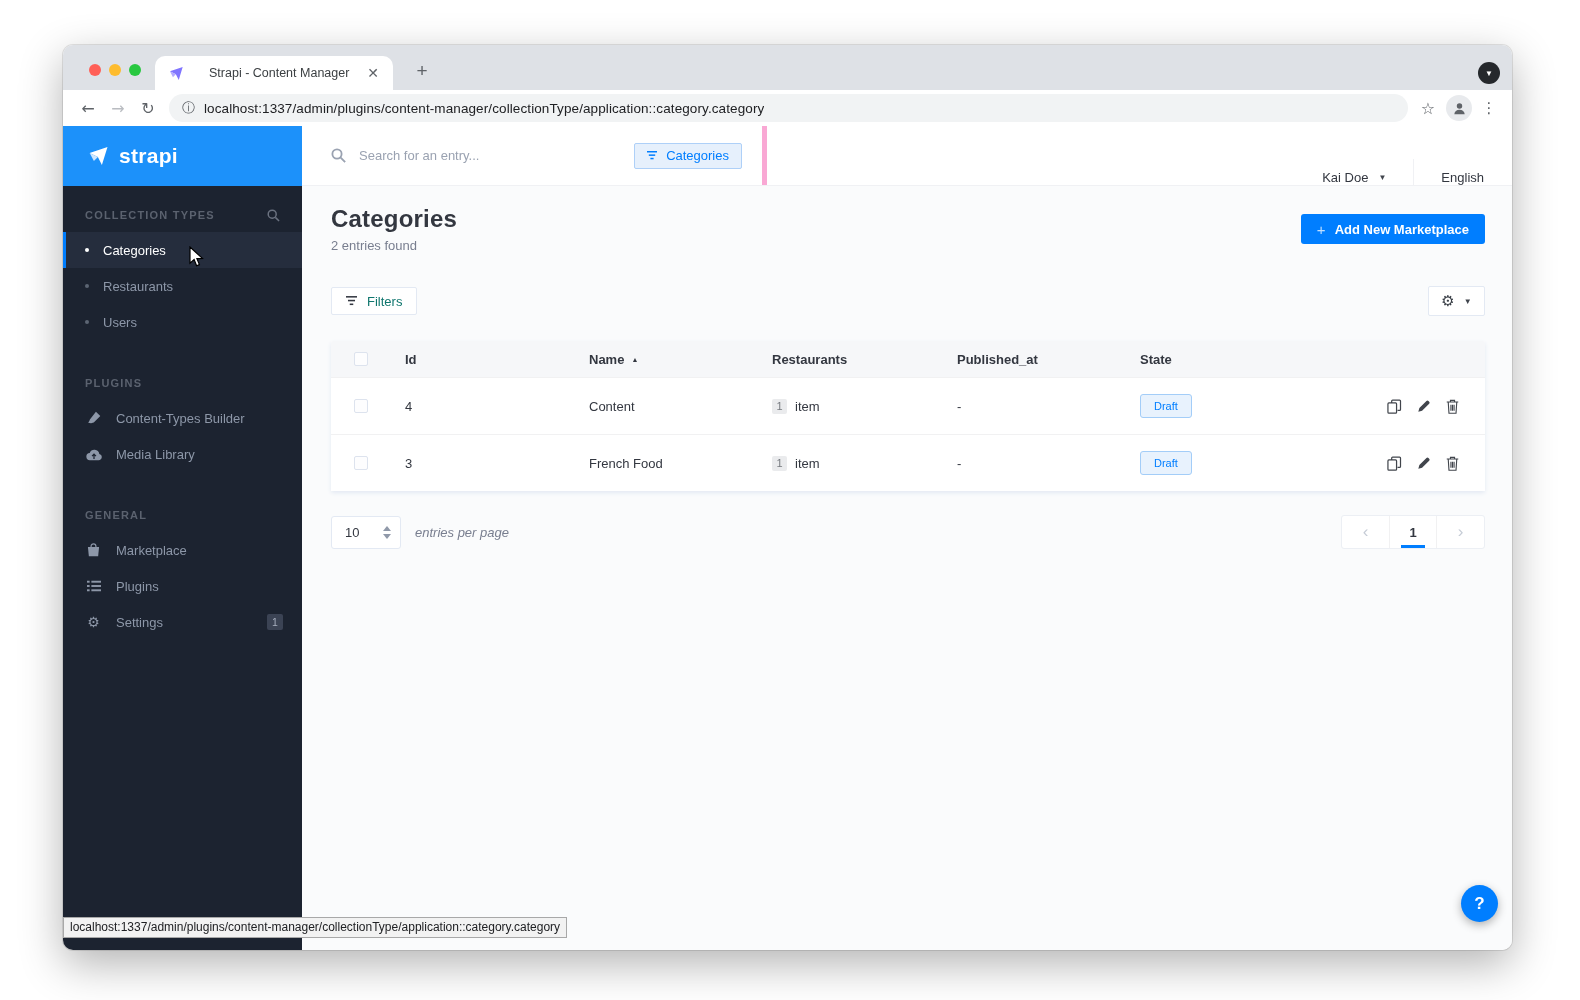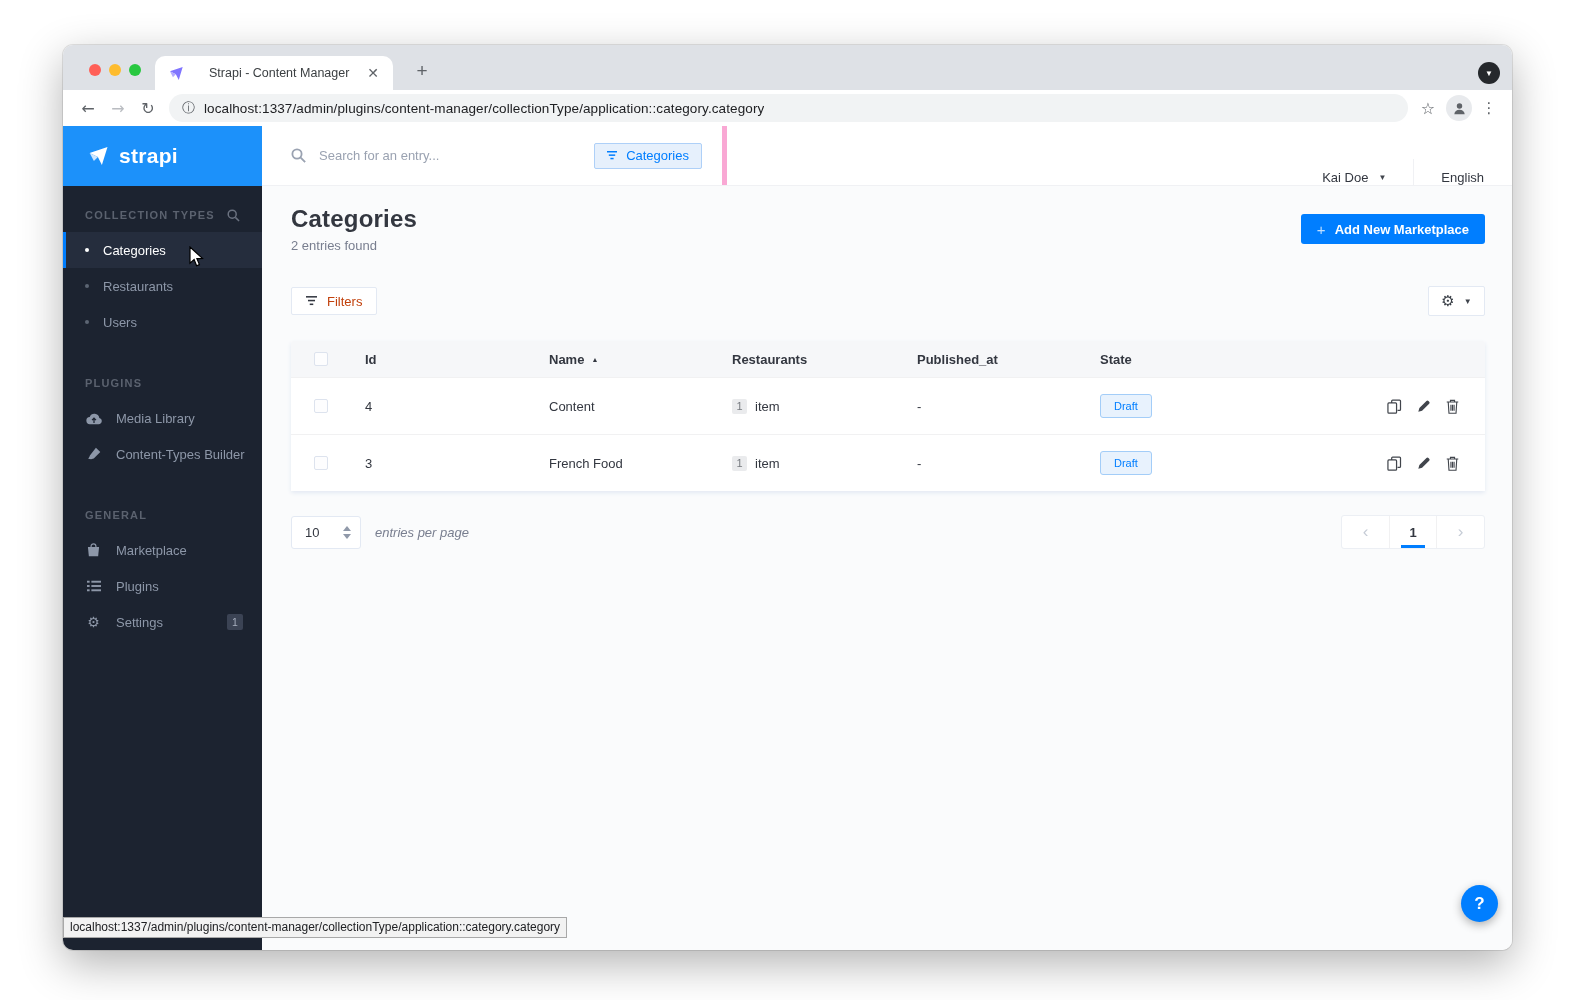--- a/index.html
+++ b/index.html
@@ -33,21 +33,21 @@
   .info-ic { font-size:13px; color:#5f6368; font-family:"DejaVu Sans",sans-serif; }
   .omni-url { font-size:13.5px; color:#202124; white-space:nowrap; overflow:hidden; letter-spacing:.1px; }
   .star-ic { font-size:16px; color:#5f6368; width:28px; text-align:center; font-family:"DejaVu Sans",sans-serif; }
   .avatar-btn { width:26px; height:26px; border-radius:50%; background:#e8eaed; display:flex; align-items:center; justify-content:center; margin:0 4px; }
   .dots-ic { font-size:15px; color:#5f6368; width:26px; text-align:center; font-family:"DejaVu Sans",sans-serif; }
 
   
   .app { display:flex; height:824px; position:relative; }
 
   
-  .sidenav { width:199px; flex-shrink:0; background:#1c2330; }
+  .sidenav { width:239px; flex-shrink:0; background:#1c2330; }
   .logo { height:60px; background:#1c91fa; display:flex; align-items:center; padding-left:26px; gap:10px; }
   .logo-text { color:#fff; font-size:21px; font-weight:bold; letter-spacing:.3px; }
   .nav-section { margin-top:17px; }
   .nav-section + .nav-section { margin-top:31px; }
   .section-head { display:flex; align-items:center; justify-content:space-between; padding:0 22px; height:24px; margin-bottom:5px; }
   .section-title { font-size:11px; font-weight:bold; letter-spacing:1.2px; color:#5b626f; }
   .side-search { color:#6b7280; }
   .nav-item { height:36px; display:flex; align-items:center; padding-left:22px; gap:14px; font-size:13px; color:#8d97a8; position:relative; }
   .nav-item .bullet { width:4px; height:4px; border-radius:50%; background:#5c6573; flex-shrink:0; }
   .nav-item.active { background:#252d3d; color:#fff; }
@@ -75,21 +75,21 @@
   .page { flex:1; padding:0 27px 0 29px; position:relative; }
   .page-head { display:flex; justify-content:space-between; align-items:flex-start; padding-top:19px; }
   .page-title { font-size:24px; font-weight:600; color:#333740; letter-spacing:.2px; }
   .page-sub { margin-top:5px; font-size:13px; color:#787e8f; }
   .btn-primary { margin-top:9px; height:30px; background:#007eff; border:none; border-radius:3px; color:#fff; font-size:13px;
                  font-weight:600; display:flex; align-items:center; gap:9px; padding:0 16px; font-family:inherit; }
   .btn-primary .plus { font-size:15px; font-weight:400; opacity:.75; }
 
   .toolbar { display:flex; justify-content:space-between; align-items:center; margin-top:33px; }
   .btn-filters { height:28px; background:#fff; border:1px solid #e3e9f3; border-radius:2px; display:flex; align-items:center;
-                 gap:10px; padding:0 14px; font-size:13px; color:#c2410c; font-family:inherit; }
+                 gap:10px; padding:0 14px; font-size:13px; color:#0f766e; font-family:inherit; }
   .btn-gear { width:57px; height:30px; background:#fff; border:1px solid #e3e9f3; border-radius:2px; display:flex;
               align-items:center; justify-content:center; gap:9px; color:#3b4048; font-family:inherit; }
   .gear-glyph { font-size:15px; line-height:1; font-family:"DejaVu Sans",sans-serif; }
 
   
   .table-card { margin-top:25px; background:#fff; border-radius:2px; box-shadow:0 2px 4px #e3e9f3; }
   .trow { display:grid; grid-template-columns:60px 184px 183px 185px 183px 1fr 128px; align-items:center; }
   .thead { height:36px; background:#f6f7f9; font-size:13px; font-weight:bold; color:#333740; border-radius:2px 2px 0 0; }
   .tbody-row { height:57px; border-top:1px solid #f1f1f2; font-size:13px; color:#333740; background:#fff; }
   .cell { padding-left:14px; display:flex; align-items:center; }
@@ -201,34 +201,34 @@
           <span>Users</span>
         </div>
       </div>
 
       <div class="nav-section">
         <div class="section-head">
           <span class="section-title">PLUGINS</span>
         </div>
         <div class="nav-item">
           <span class="nav-glyph">
+            <svg width="14" height="14" viewBox="0 0 16 16">
+                <path d="M10.2 0.8 l5 5 L8.6 12.4 c-2.4 2.4-5.8 1.6-7.4 0.7 1.1-0.6 1.6-1.9 2.1-3.4 z" fill="currentColor"></path>
+              </svg>
+          </span>
+          <span>Content-Types Builder</span>
+        </div>
+        <div class="nav-item">
+          <span class="nav-glyph">
             <svg width="16" height="13" viewBox="0 0 18 14">
                 <path d="M4.6 13.4 a4 4 0 0 1-0.4-8 A5.6 5.6 0 0 1 15 6.3 a3.6 3.6 0 0 1-0.8 7.1 Z" fill="currentColor"></path>
                 <path d="M9 12 V7 M6.8 8.8 L9 6.5 L11.2 8.8" stroke="#1c2330" stroke-width="1.4" fill="none"></path>
               </svg>
           </span>
           <span>Media Library</span>
-        </div>
-        <div class="nav-item">
-          <span class="nav-glyph">
-            <svg width="14" height="14" viewBox="0 0 16 16">
-                <path d="M10.2 0.8 l5 5 L8.6 12.4 c-2.4 2.4-5.8 1.6-7.4 0.7 1.1-0.6 1.6-1.9 2.1-3.4 z" fill="currentColor"></path>
-              </svg>
-          </span>
-          <span>Content-Types Builder</span>
         </div>
       </div>
 
       <div class="nav-section">
         <div class="section-head">
           <span class="section-title">GENERAL</span>
         </div>
         <div class="nav-item">
           <span class="nav-glyph">
             <svg width="13" height="14" viewBox="0 0 14 15">

